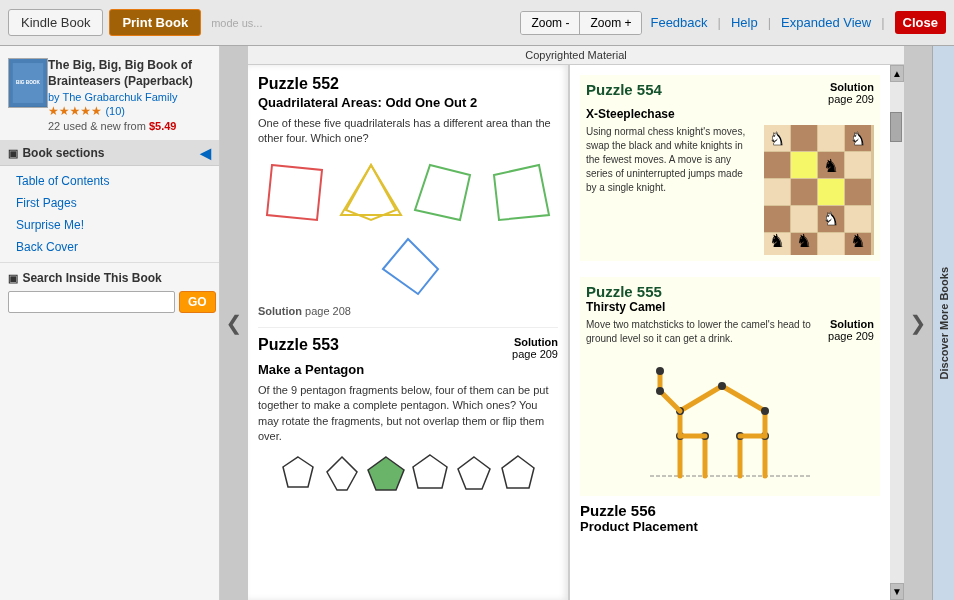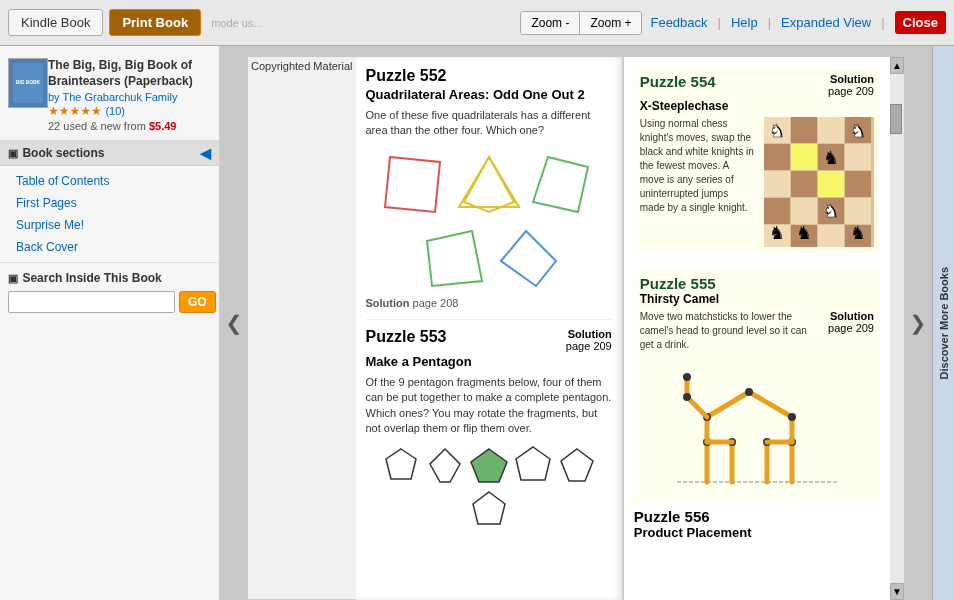--- a/index.html
+++ b/index.html
@@ -218,22 +218,21 @@
       font-weight: bold;
     }
 
     
     .book-content {
       flex: 1;
       background: #999;
       overflow: hidden;
       position: relative;
       display: flex;
-      flex-direction: row;
-      margin-top: 11px;
+      flex-direction: column;
     }
     .copyright-bar {
       text-align: center;
       font-size: 11px;
       color: #333;
       background: #f0f0f0;
       padding: 3px;
       border-bottom: 1px solid #ccc;
     }
     .page-left, .page-right {

